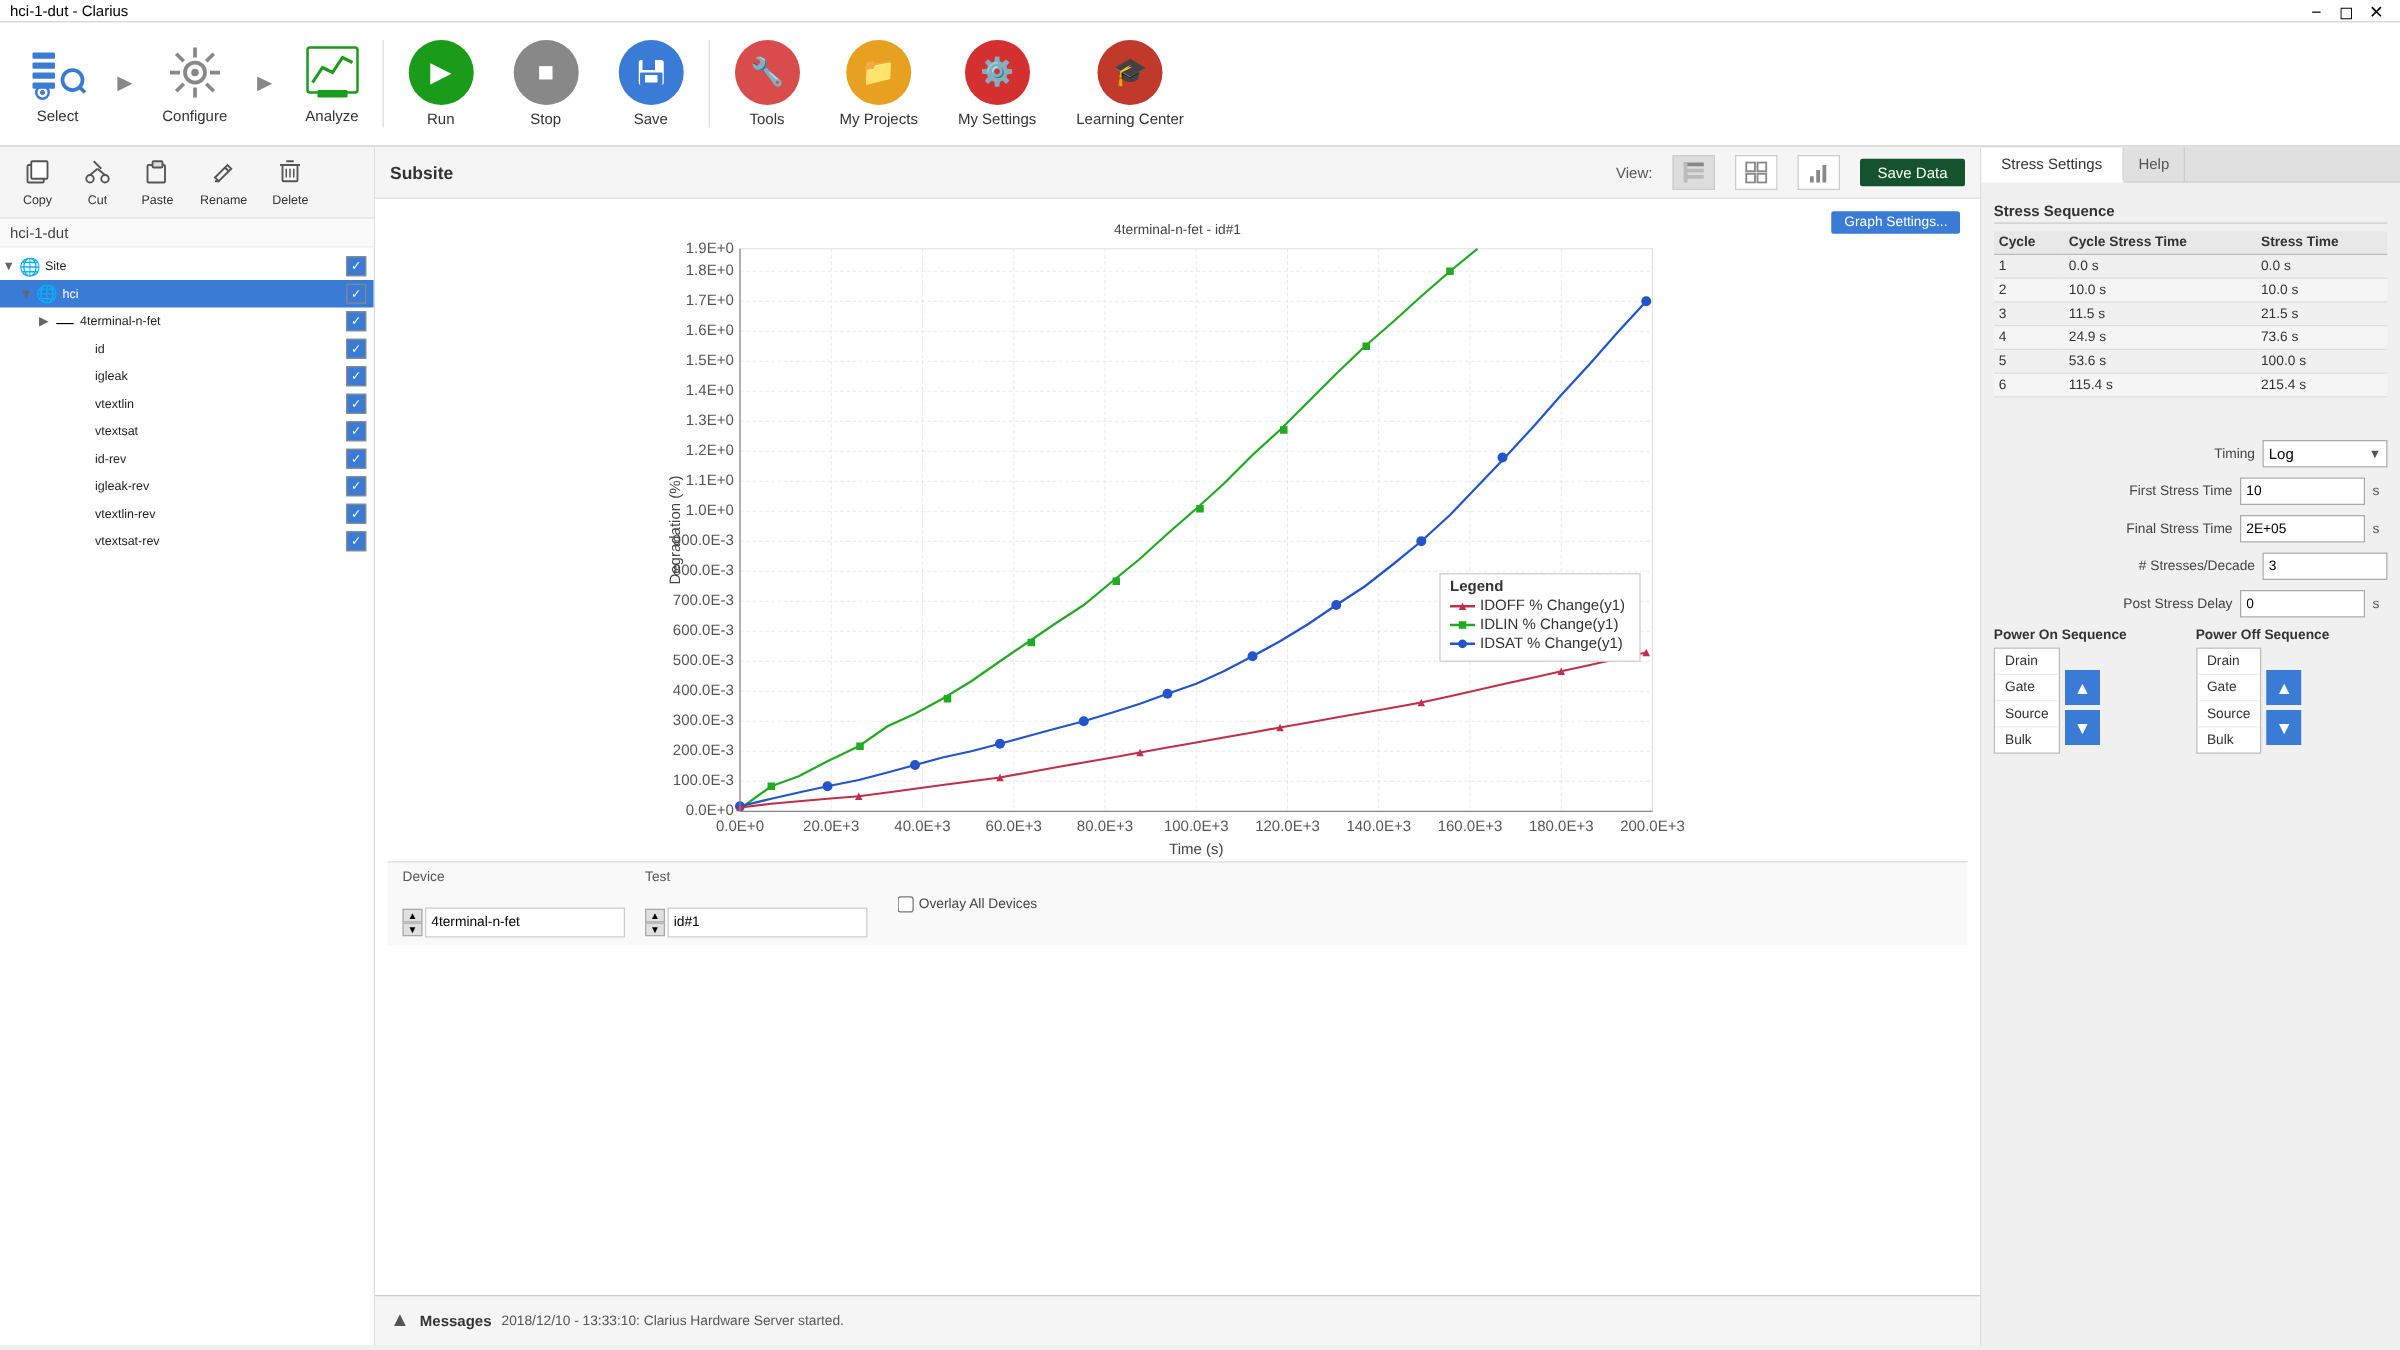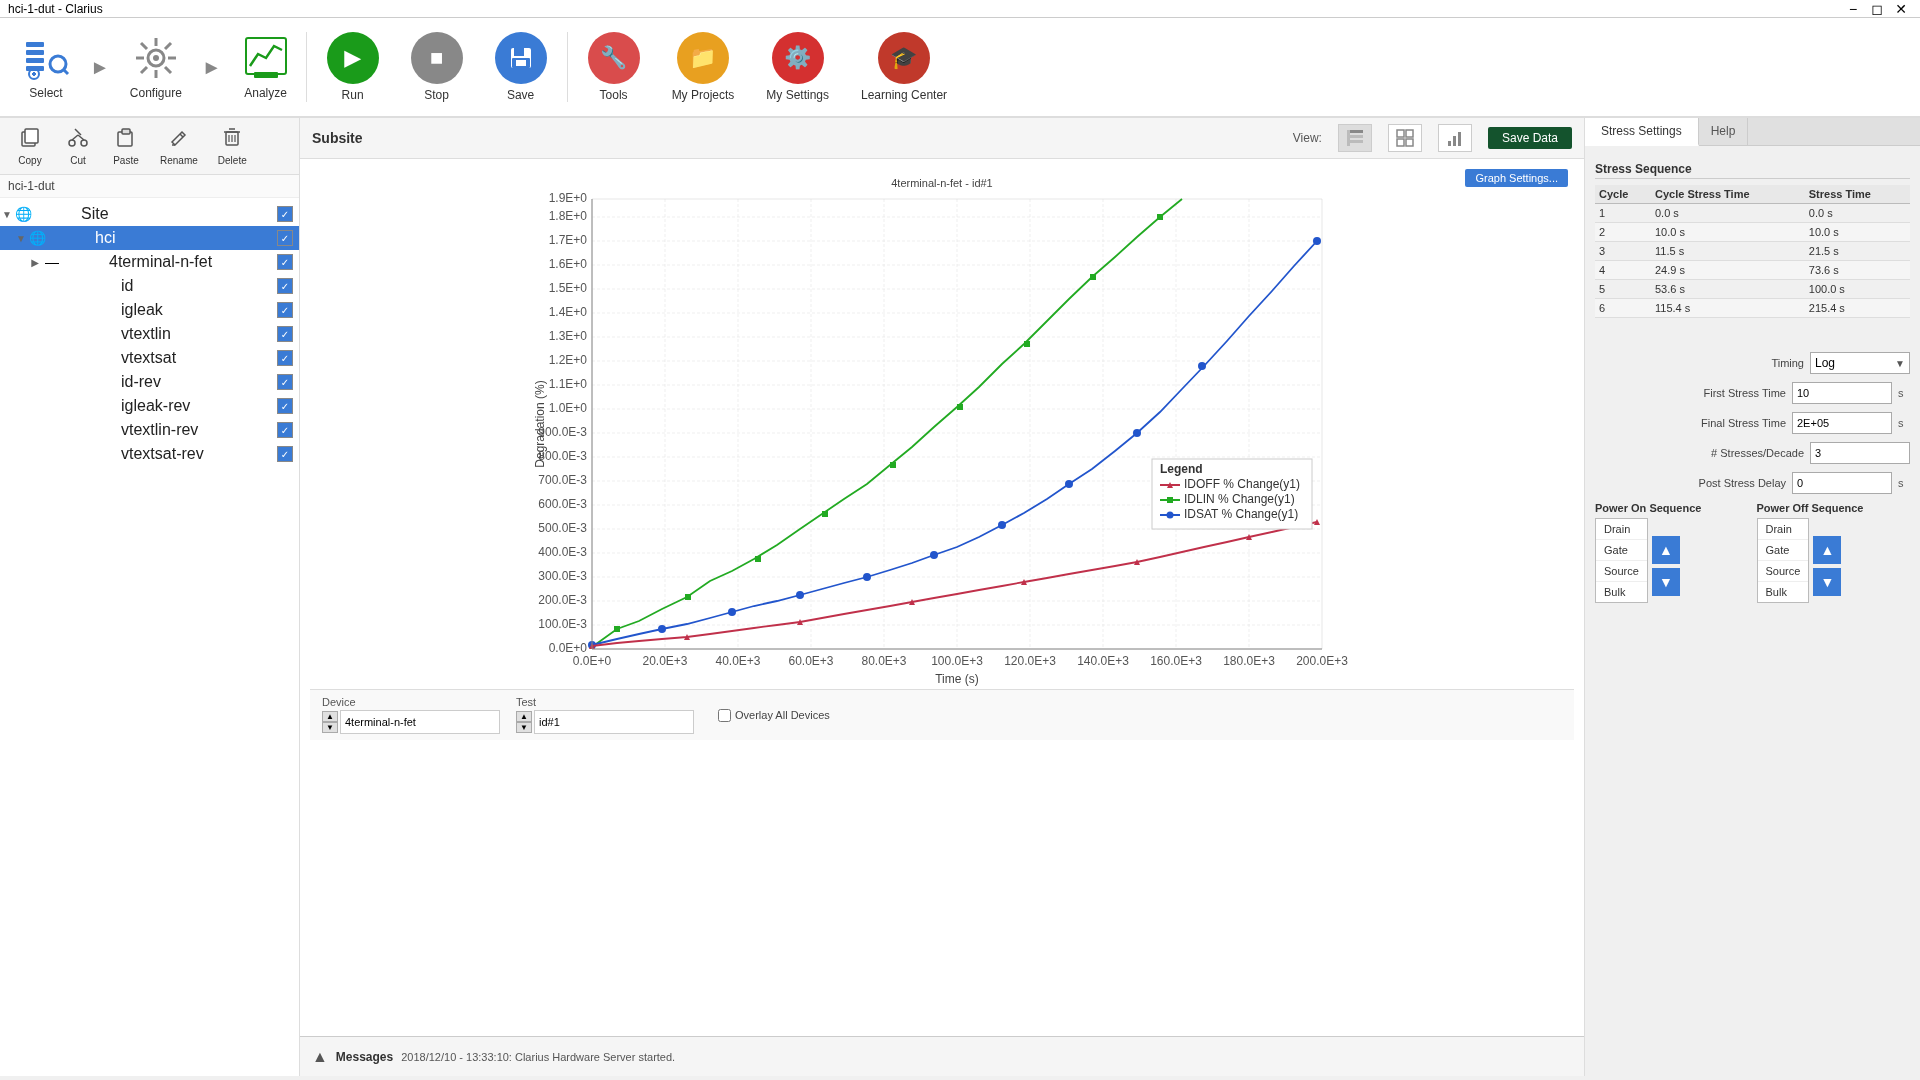--- a/index.html
+++ b/index.html
@@ -134,21 +134,21 @@
       align-items: center;
       padding: 3px 0;
       cursor: pointer;
       user-select: none;
     }
     .tree-item.selected { background: #3a7bd5; color: #fff; }
     .tree-item.selected .tree-label { color: #fff; }
     .tree-indent { display: inline-block; }
     .tree-arrow { width: 14px; display: inline-flex; align-items: center; justify-content: center; font-size: 10px; color: #666; }
     .tree-icon { width: 20px; display: inline-flex; align-items: center; justify-content: center; font-size: 14px; margin-right: 2px; }
-    .tree-label { flex: 1; font-size: 16px; color: #222; padding-right: 0; margin-left: 45px; }
+    .tree-label { flex: 1; font-size: 10px; color: #222; padding-right: 0; }
     .tree-checkbox {
       width: 16px; height: 16px;
       border: 1px solid #888;
       background: #3a7bd5;
       display: flex; align-items: center; justify-content: center;
       margin-right: 6px;
       flex-shrink: 0;
     }
     .tree-checkbox::after { content: '✓'; color: #fff; font-size: 10px; }
 
@@ -216,21 +216,21 @@
 
     
     #device-test-bar {
       display: flex;
       align-items: center;
       padding: 6px 12px;
       border-top: 1px solid #ddd;
       background: #f9f9f9;
       gap: 16px;
     }
-    .dt-group { display: flex; flex-direction: column; gap: 2px; }
+    .dt-group { display: flex; flex-direction: column; gap: 18px; }
     .dt-label { font-size: 11px; color: #555; font-weight: 500; }
     .dt-select-row { display: flex; align-items: center; gap: 2px; }
     .dt-select {
       width: 160px; height: 24px;
       border: 1px solid #ccc;
       background: #fff;
       font-size: 11px;
       padding: 0 4px;
     }
     .dt-arrows { display: flex; flex-direction: column; }

